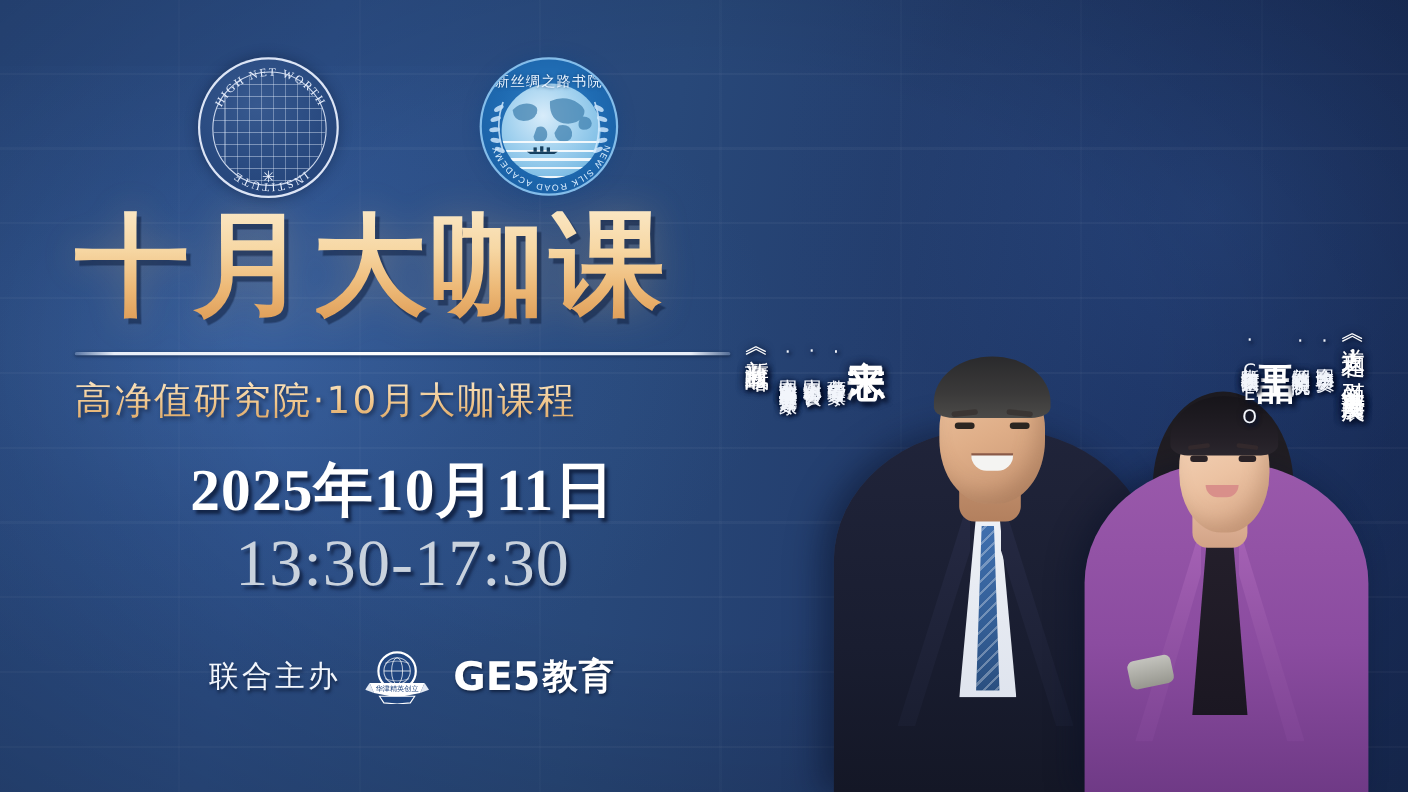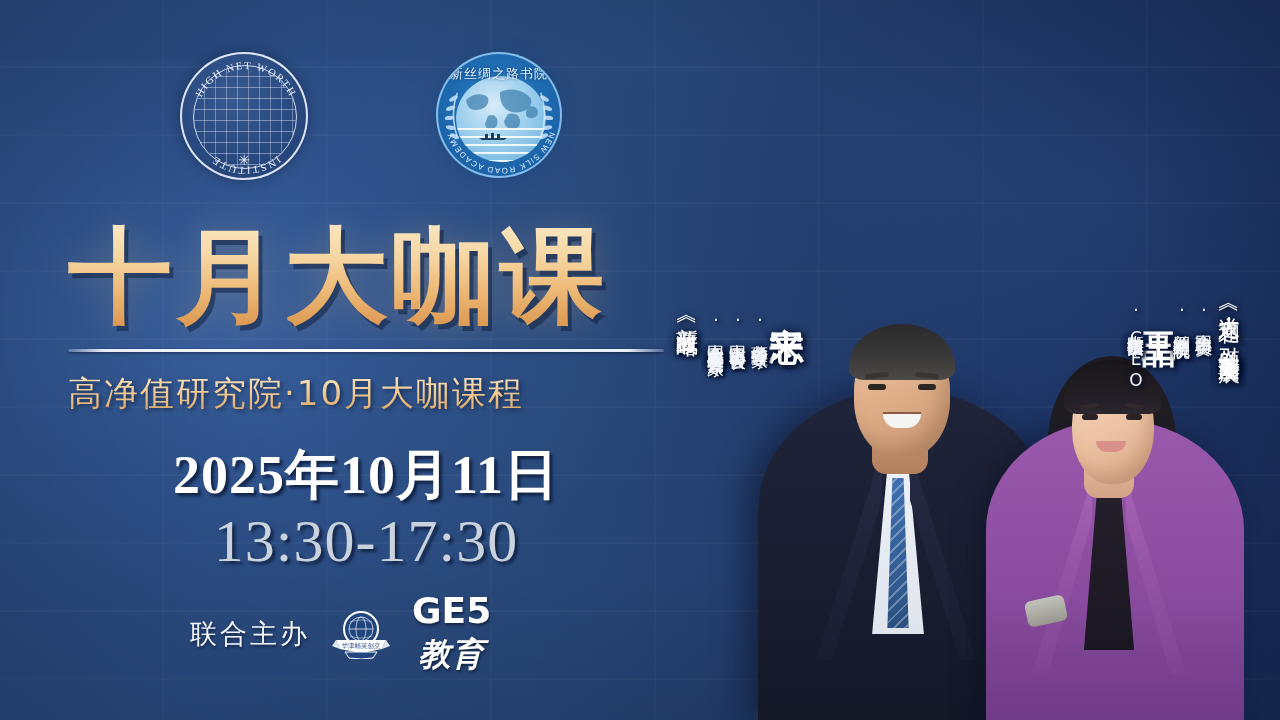--- a/index.html
+++ b/index.html
@@ -213,38 +213,37 @@
   .academy-laurel { position: absolute; inset: 0; opacity: 0.9; }
 
   
   .headline {
     position: absolute;
     left: 68px; top: 192px;
     width: 600px;
     z-index: 5;
   }
   .headline-title {
-    font-family: Liberation Serif, serif;
+    font-family: Liberation Mono, monospace;
     font-weight: 700;
     font-size: 104px;
     line-height: 112px;
     letter-spacing: 4px;
     white-space: nowrap;
     background: linear-gradient(to bottom,
       #fae6c2 0%,
       #f7d8a5 30%,
       #edb977 62%,
       #d9934c 100%);
     -webkit-background-clip: text;
     background-clip: text;
     color: transparent;
     -webkit-text-fill-color: transparent;
     filter: drop-shadow(4px 5px 0px rgba(17,33,66,0.55))
             drop-shadow(0 0 16px rgba(236,186,116,0.22));
-    margin-top: 29px;
   }
 
   .rule {
     margin-top: 16px;
     width: 596px;
     height: 3px;
     background: linear-gradient(to right,
       rgba(210,222,240,0.25) 0%,
       #e8eef8 6%,
       #ffffff 50%,
@@ -310,38 +309,36 @@
     text-shadow: 1px 2px 3px rgba(8,20,44,0.7);
   }
   .sponsor-badge {
     position: relative;
     width: 58px; height: 50px;
   }
   .sponsor-brand {
     display: flex;
     align-items: center;
     gap: 2px;
-    flex-direction: column;
   }
   .sponsor-ge5 {
     font-family: "DejaVu Sans", sans-serif;
     font-weight: 700;
     font-size: 36px;
     letter-spacing: 0px;
     color: #ffffff;
     text-shadow: 1px 2px 3px rgba(8,20,44,0.7);
   }
   .sponsor-cn {
     font-family: "DejaVu Sans", sans-serif;
     font-weight: 700;
     font-size: 32px;
     letter-spacing: 1px;
     color: #ffffff;
     text-shadow: 1px 2px 3px rgba(8,20,44,0.7);
-    font-style: italic;
   }
 
   
   .speakers {
     position: absolute;
     left: 660px; top: 0;
     width: 620px; height: 720px;
     z-index: 3;
   }
   .speaker-photo {

